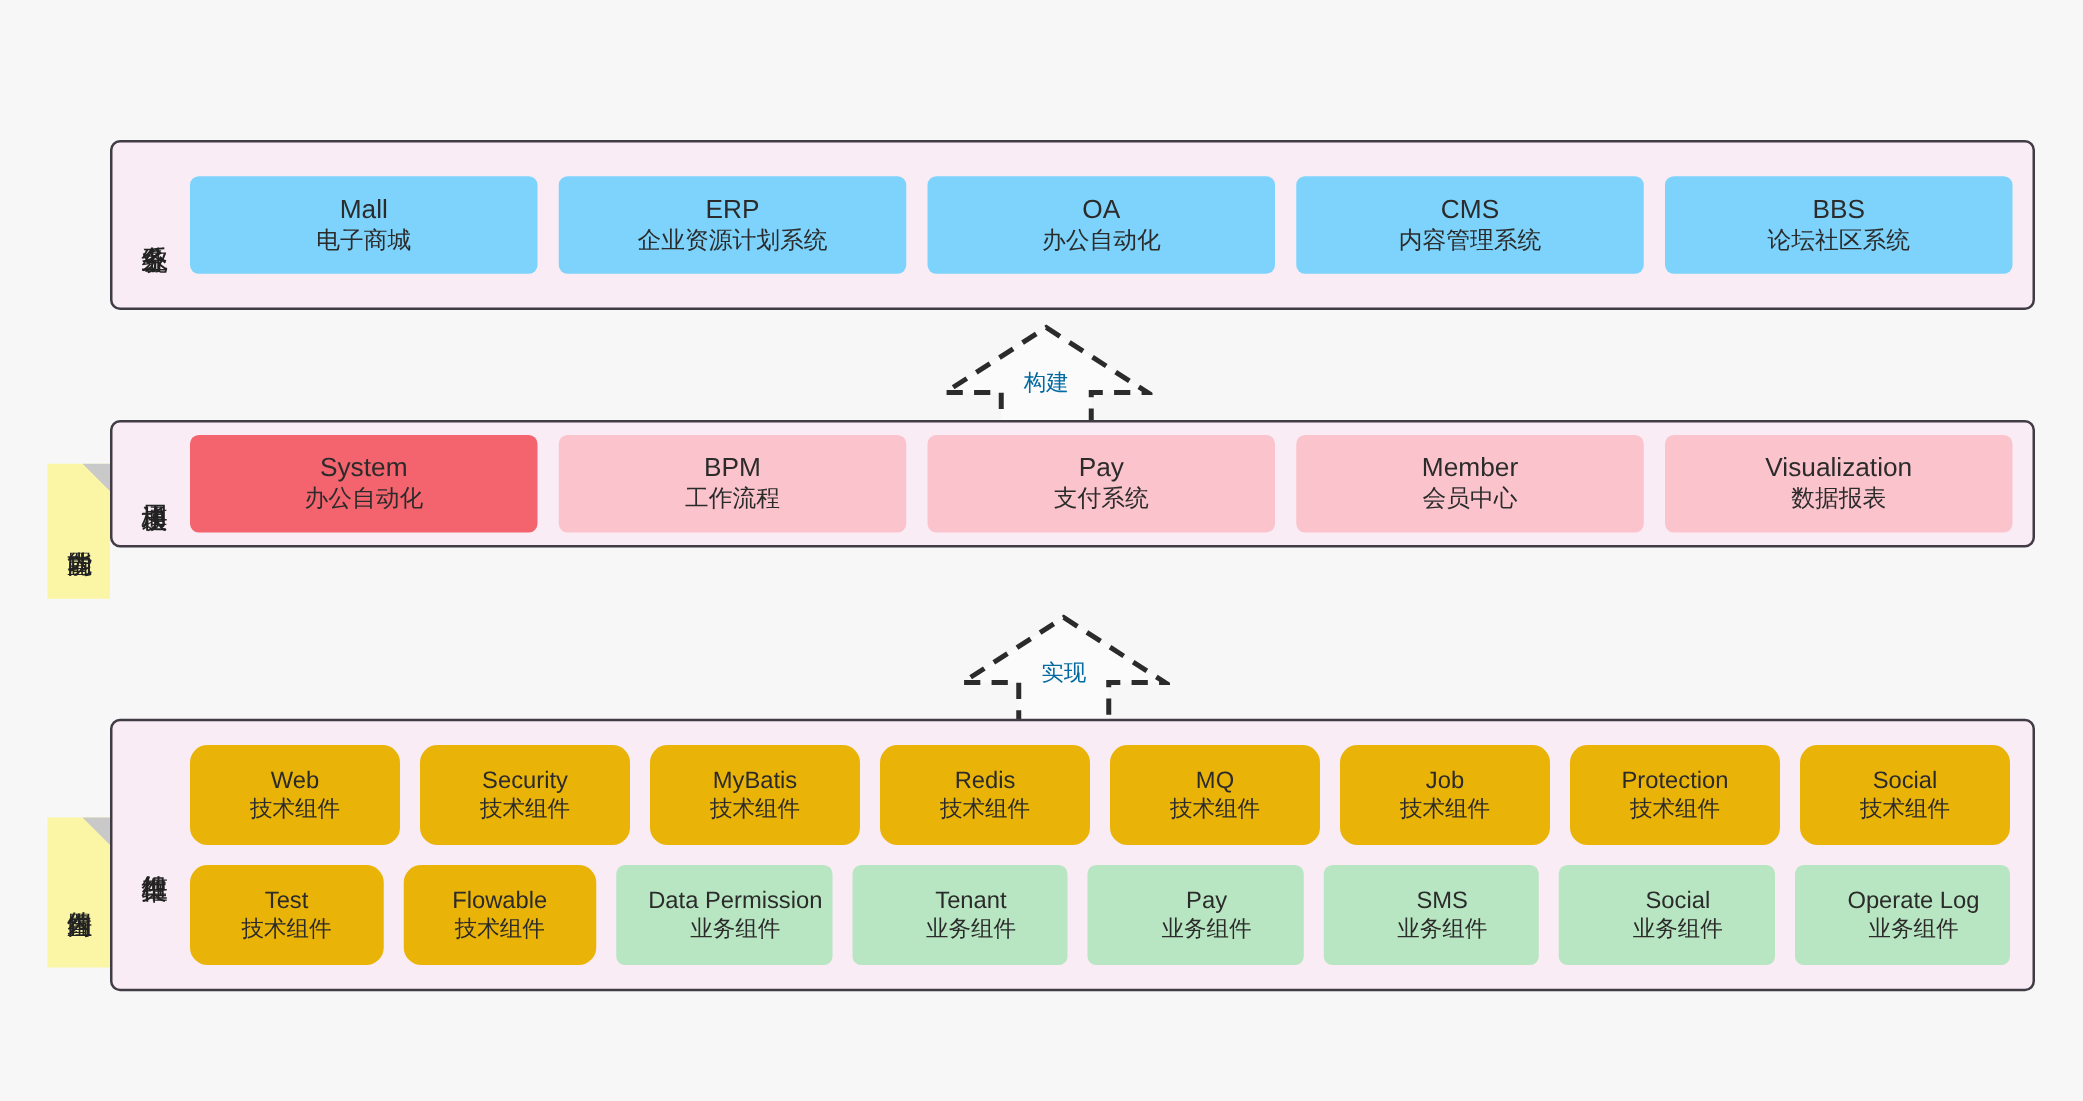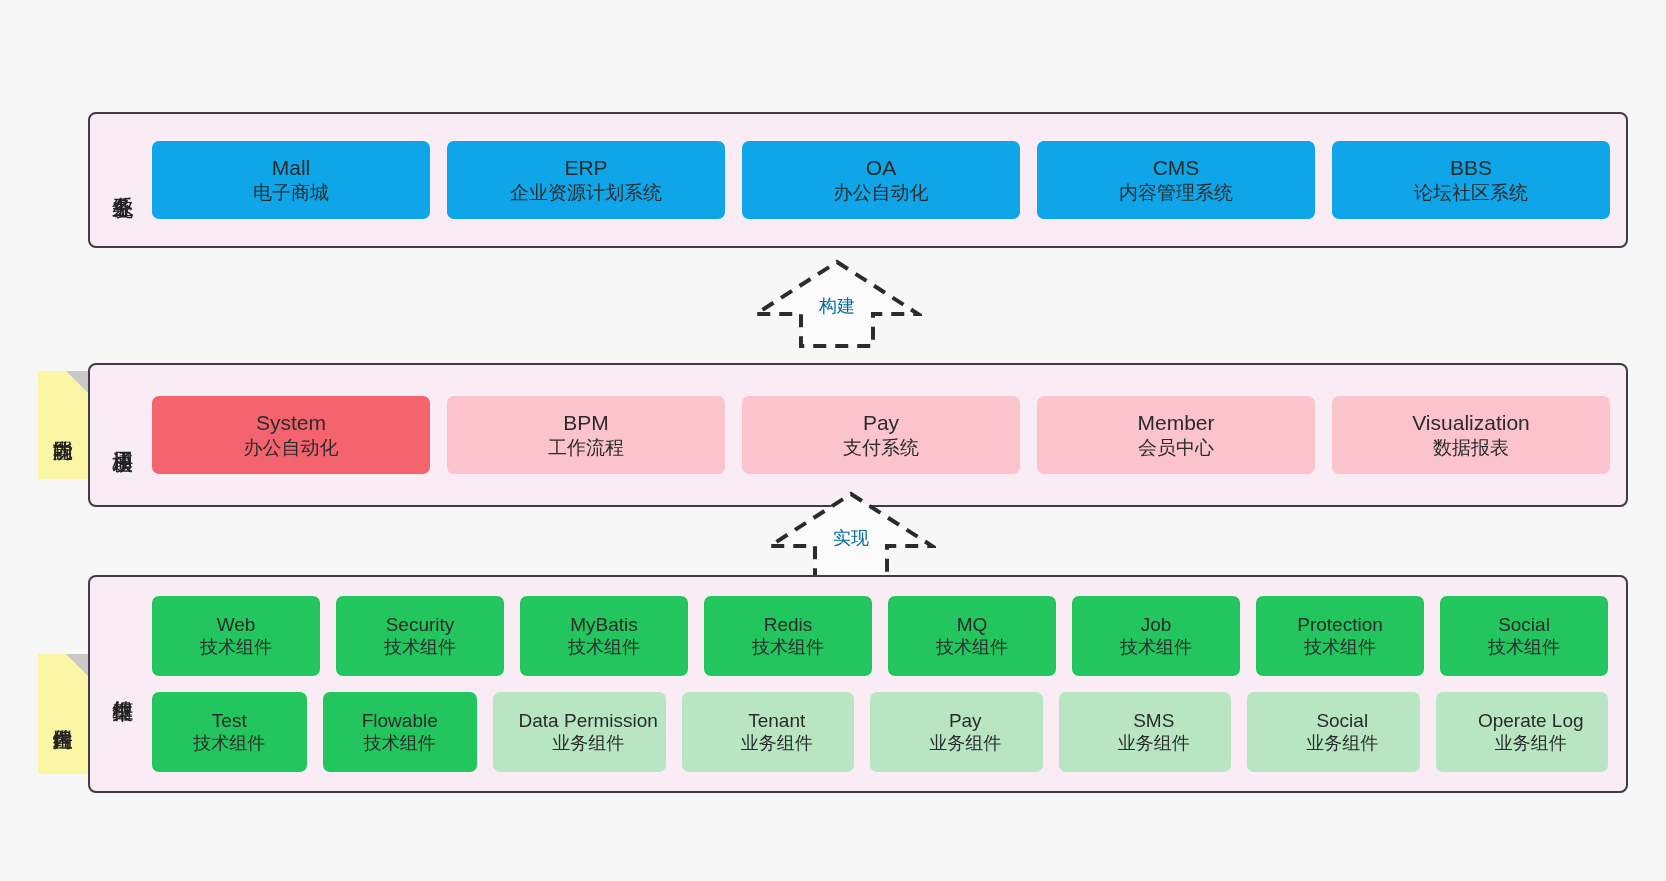--- a/index.html
+++ b/index.html
@@ -64,32 +64,32 @@
     justify-content:center;
     text-align:center;
     box-sizing:border-box;
     padding:4px 6px;
   }
   .cell .t1{font-size:21px;line-height:1.25;}
   .cell .t2{font-size:19px;line-height:1.25;}
 
   
   #panel-business{left:88px;top:112px;width:1540px;height:136px;}
-  #panel-business .cell{height:78px;background:#0ea5e9;}
-
-  
-  #panel-modules{left:88px;top:363px;width:1540px;height:144px;}
+  #panel-business .cell{height:78px;background:#7dd3fc;}
+
+  
+  #panel-modules{left:88px;top:336px;width:1540px;height:102px;}
   #panel-modules .cell{height:78px;}
   .c-red{background:#f4646e;}
   .c-pink{background:#fbc4cd;}
 
   
   #panel-framework{left:88px;top:575px;width:1540px;height:218px;}
   #panel-framework .cell{height:80px;}
-  .c-green{background:#22c55e;}
+  .c-green{background:#eab308;border-radius:14px;}
   .c-lgreen{background:#b8e6c2;padding-left:24px;}
   #panel-framework .panel-label{font-size:21px;}
   #panel-framework .panel-body{gap:16px;padding-right:18px;}
   #panel-framework .row{gap:16px;}
   #panel-framework .cell .t1{font-size:19px;line-height:1.18;}
   #panel-framework .cell .t2{font-size:18px;line-height:1.18;}
 
   
   .arrow{position:absolute;}
   .arrow svg{display:block;}

